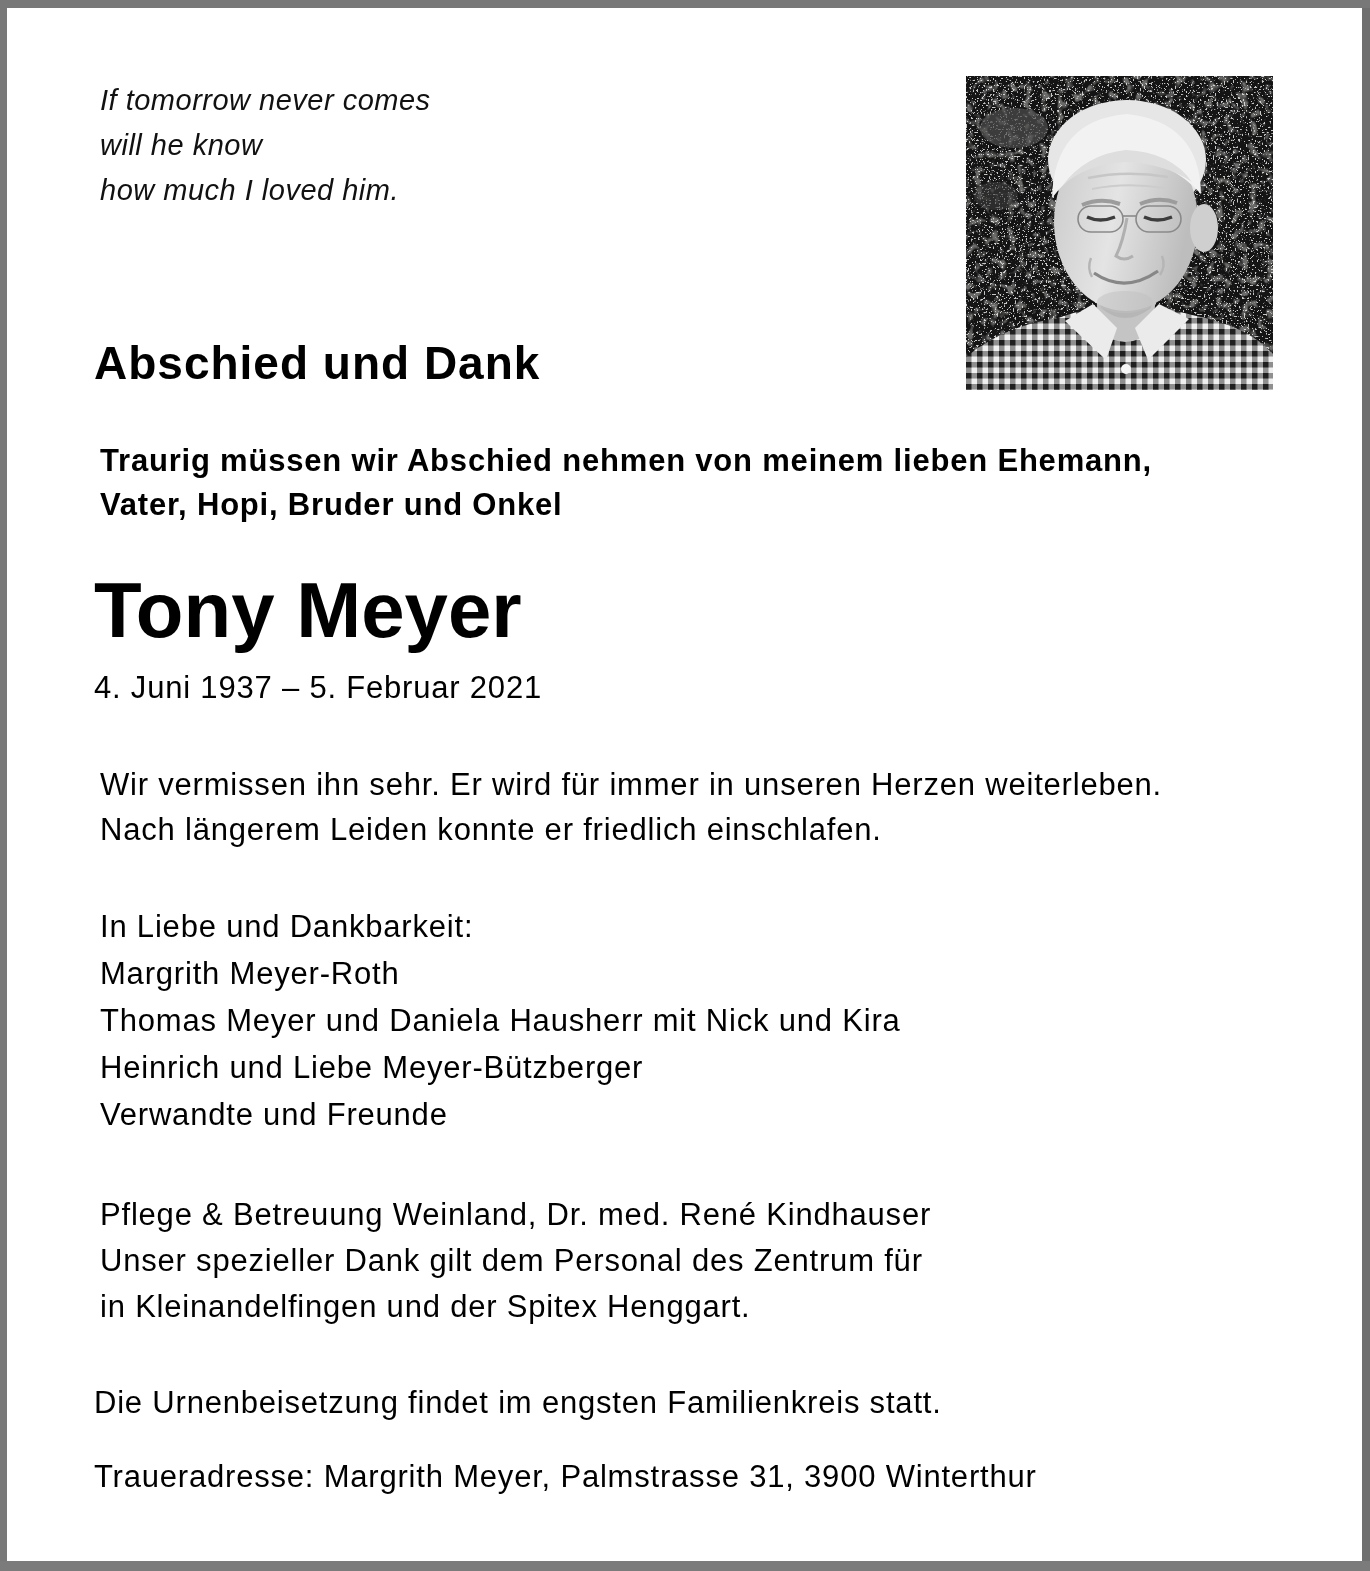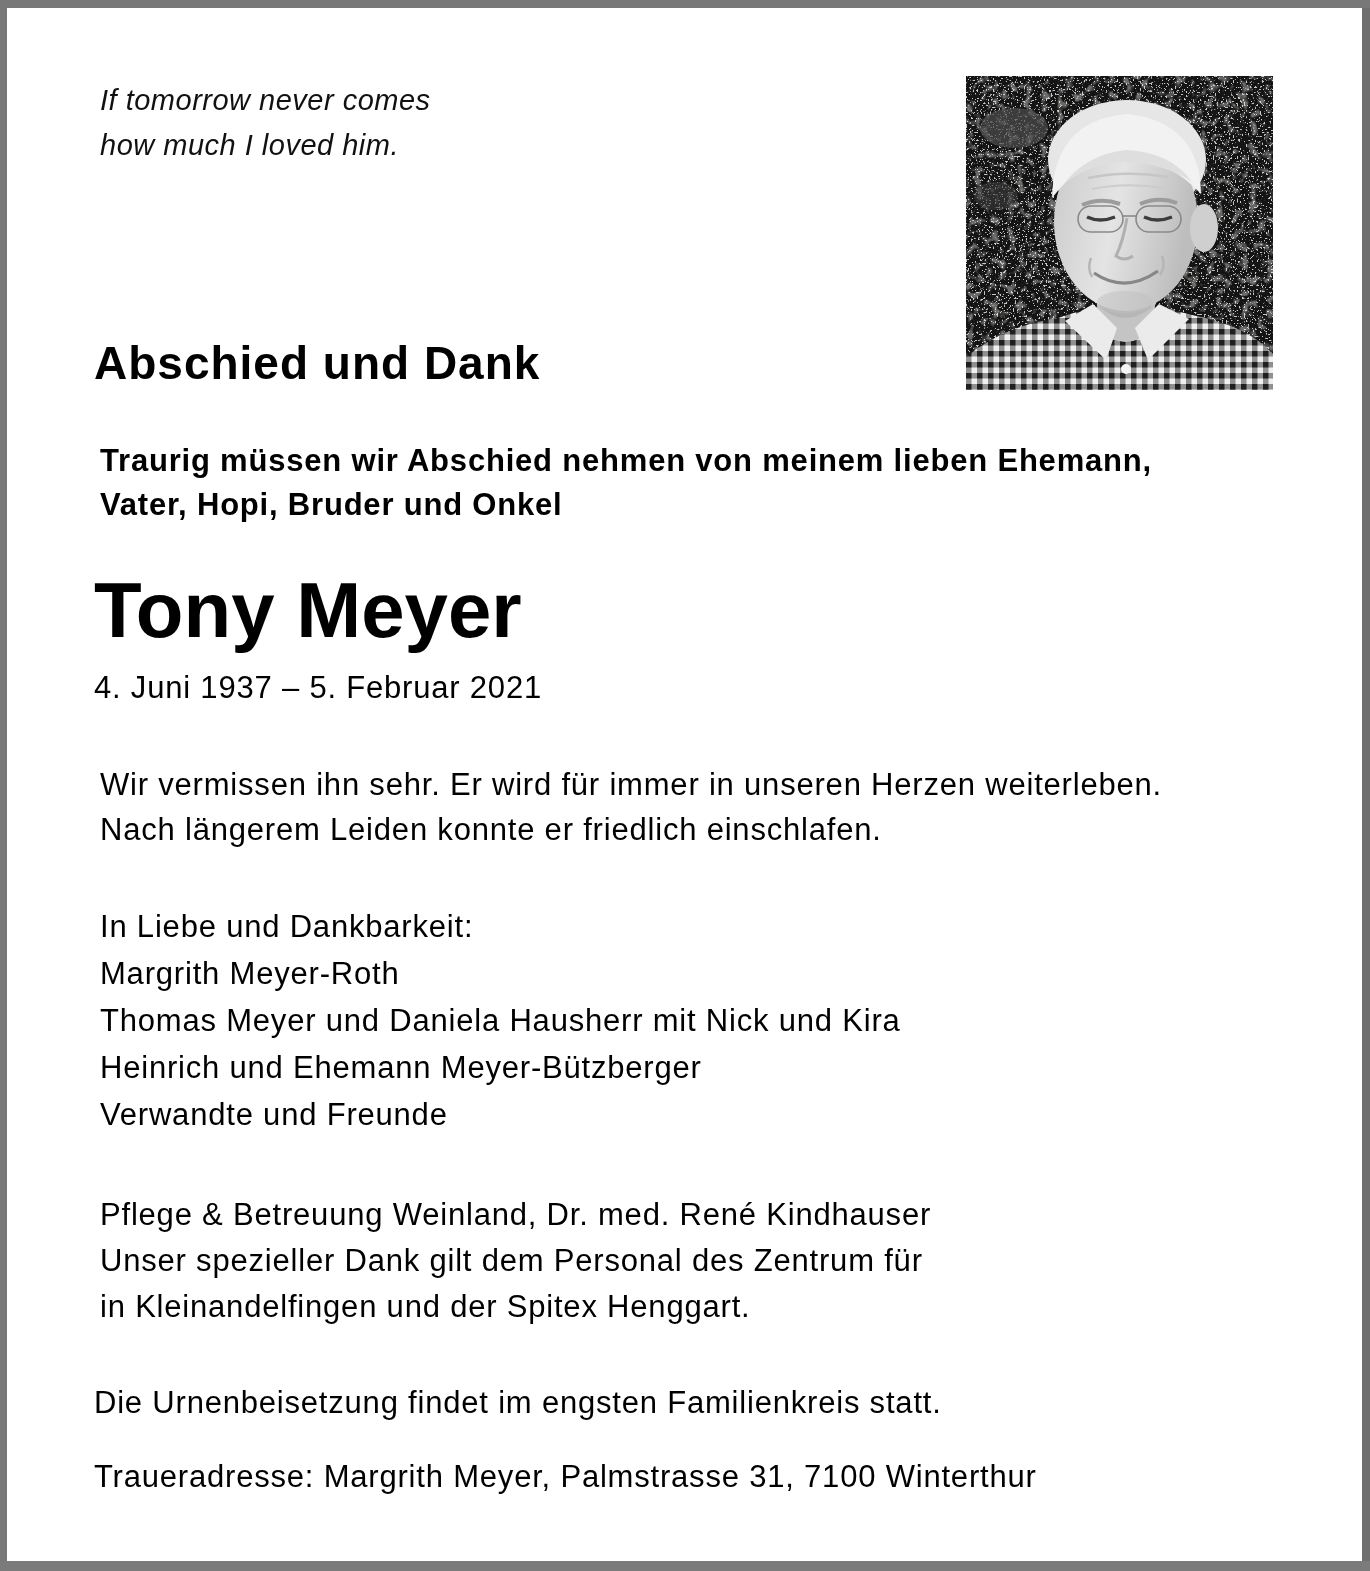--- a/index.html
+++ b/index.html
@@ -118,20 +118,21 @@
     <path d="M128 197 Q159 218 192 195" stroke="#878787" stroke-width="3.2" fill="none"></path>
     <path d="M125 182 Q121 192 126 201" stroke="#b5b5b5" stroke-width="2.4" fill="none"></path>
     <path d="M196 180 Q200 190 194 199" stroke="#b5b5b5" stroke-width="2.4" fill="none"></path>
 
     <ellipse cx="159" cy="226" rx="28" ry="11" fill="#bfbfbf" opacity="0.5"></ellipse>
   </svg>
 </div>
 
 <div class="block epigraph">
   <div class="line">If tomorrow never comes</div>
+  <div class="line">will he know</div>
   <div class="line">how much I loved him.</div>
 </div>
 
 <div class="block title">Abschied und Dank</div>
 
 <div class="block intro">
   <div class="line">Traurig müssen wir Abschied nehmen von meinem lieben Ehemann,</div>
   <div class="line">Vater, Hopi, Bruder und Onkel</div>
 </div>
 
@@ -141,25 +142,25 @@
 
 <div class="block message">
   <div class="line">Wir vermissen ihn sehr. Er wird für immer in unseren Herzen weiterleben.</div>
   <div class="line">Nach längerem Leiden konnte er friedlich einschlafen.</div>
 </div>
 
 <div class="block mourners">
   <div class="line">In Liebe und Dankbarkeit:</div>
   <div class="line">Margrith Meyer-Roth</div>
   <div class="line">Thomas Meyer und Daniela Hausherr mit Nick und Kira</div>
-  <div class="line">Heinrich und Ehemann Meyer-Bützberger</div>
+  <div class="line">Heinrich und Liebe Meyer-Bützberger</div>
   <div class="line">Verwandte und Freunde</div>
 </div>
 
 <div class="block thanks">
   <div class="line">Pflege &amp; Betreuung Weinland, Dr. med. René Kindhauser</div>
   <div class="line">Unser spezieller Dank gilt dem Personal des Zentrum für</div>
   <div class="line">in Kleinandelfingen und der Spitex Henggart.</div>
 </div>
 
 <div class="block funeral">Die Urnenbeisetzung findet im engsten Familienkreis statt.</div>
 
-<div class="block address">Traueradresse: Margrith Meyer, Palmstrasse 31, 7100 Winterthur</div>
+<div class="block address">Traueradresse: Margrith Meyer, Palmstrasse 31, 3900 Winterthur</div>
 
 </body></html>

